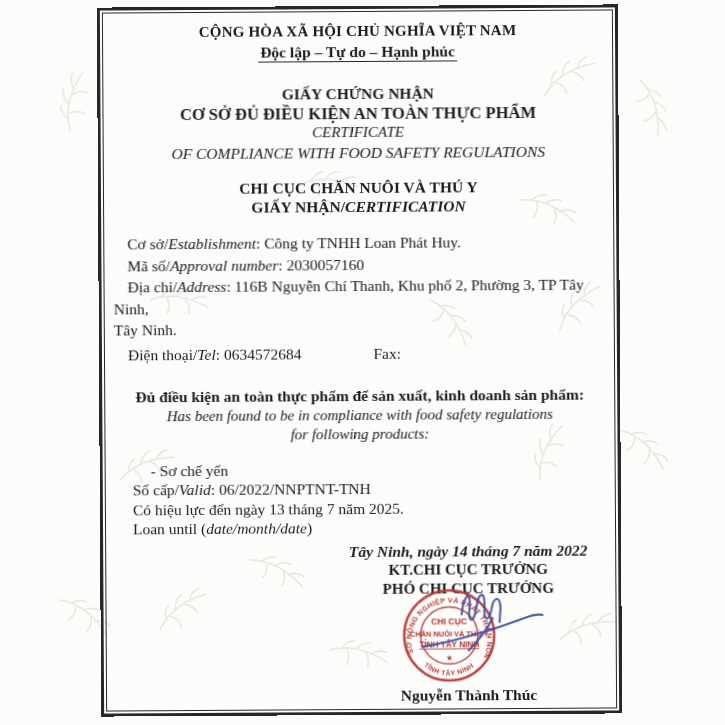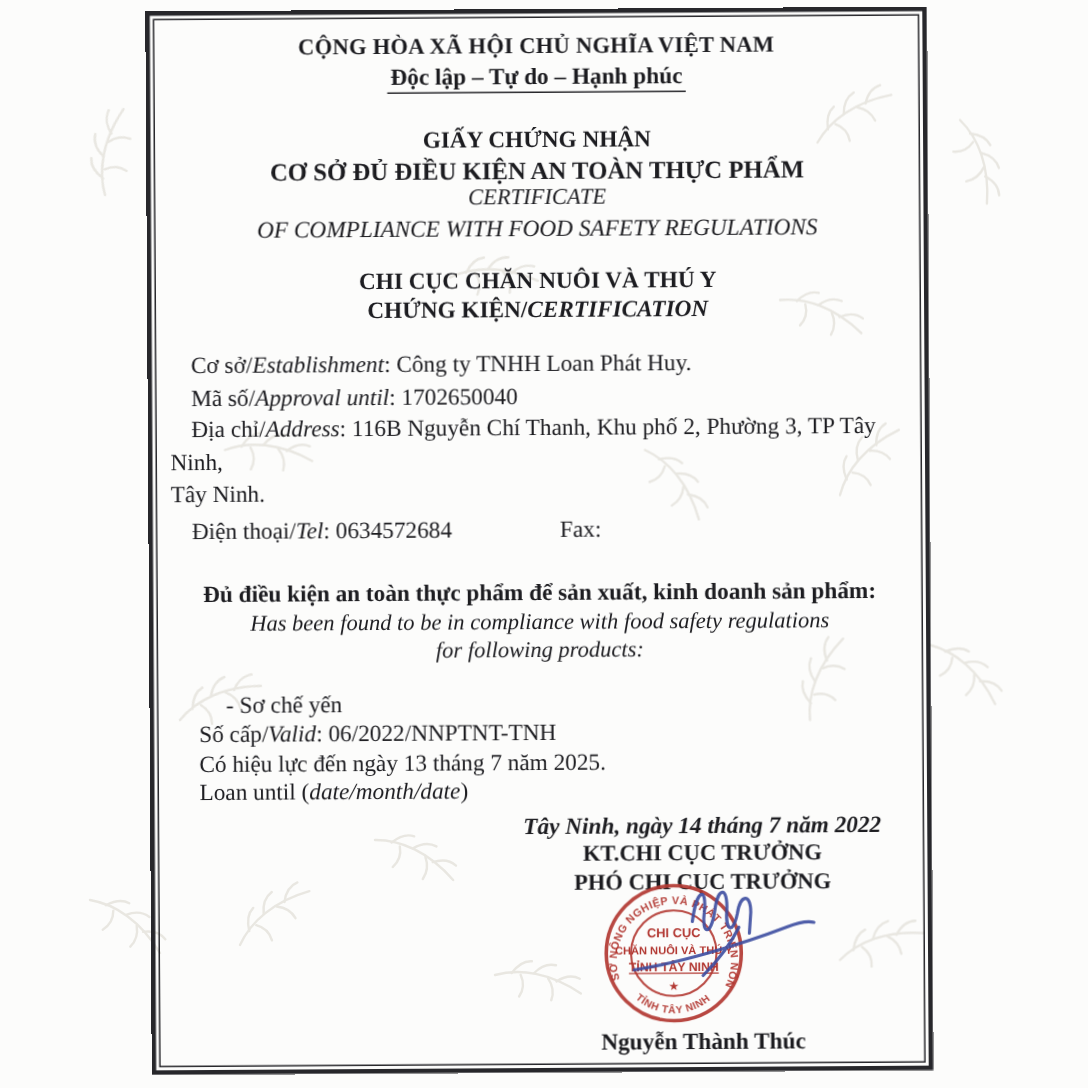--- a/index.html
+++ b/index.html
@@ -125,26 +125,26 @@
 
       <div class="title-block center">
         <div class="title-vi1">GIẤY CHỨNG NHẬN</div>
         <div class="title-vi2">CƠ SỞ ĐỦ ĐIỀU KIỆN AN TOÀN THỰC PHẨM</div>
         <div class="title-en1">CERTIFICATE</div>
         <div class="title-en2">OF COMPLIANCE WITH FOOD SAFETY REGULATIONS</div>
       </div>
 
       <div class="authority center">
         <div class="auth-line">CHI CỤC CHĂN NUÔI VÀ THÚ Y</div>
-        <div class="auth-line"><span>CHỨNG KIỆN</span><span>/</span><span class="i">CERTIFICATION</span></div>
+        <div class="auth-line"><span>GIẤY NHẬN</span><span>/</span><span class="i">CERTIFICATION</span></div>
       </div>
 
       <div class="fields">
         <div class="field-row"><span>Cơ sở</span><span>/</span><span class="i">Establishment</span><span>: </span><span>Công ty TNHH Loan Phát Huy.</span></div>
-        <div class="field-row"><span>Mã số</span><span>/</span><span class="i">Approval until</span><span>: </span><span>1702650040</span></div>
+        <div class="field-row"><span>Mã số</span><span>/</span><span class="i">Approval number</span><span>: </span><span>2030057160</span></div>
         <div class="addr-wrap">
           <div class="addr-first"><span>Địa chỉ</span><span>/</span><span class="i">Address</span><span>: </span><span>116B Nguyễn Chí Thanh, Khu phố 2, Phường 3, TP Tây Ninh,</span></div>
           <div>Tây Ninh.</div>
         </div>
         <div class="tel-row"><span>Điện thoại</span><span>/</span><span class="i">Tel</span><span>: </span><span>0634572684</span><span class="fax-label">Fax:</span></div>
       </div>
 
       <div class="statement center">
         <div class="stmt-vi">Đủ điều kiện an toàn thực phẩm để sản xuất, kinh doanh sản phẩm:</div>
         <div class="stmt-en">Has been found to be in compliance with food safety regulations</div>

